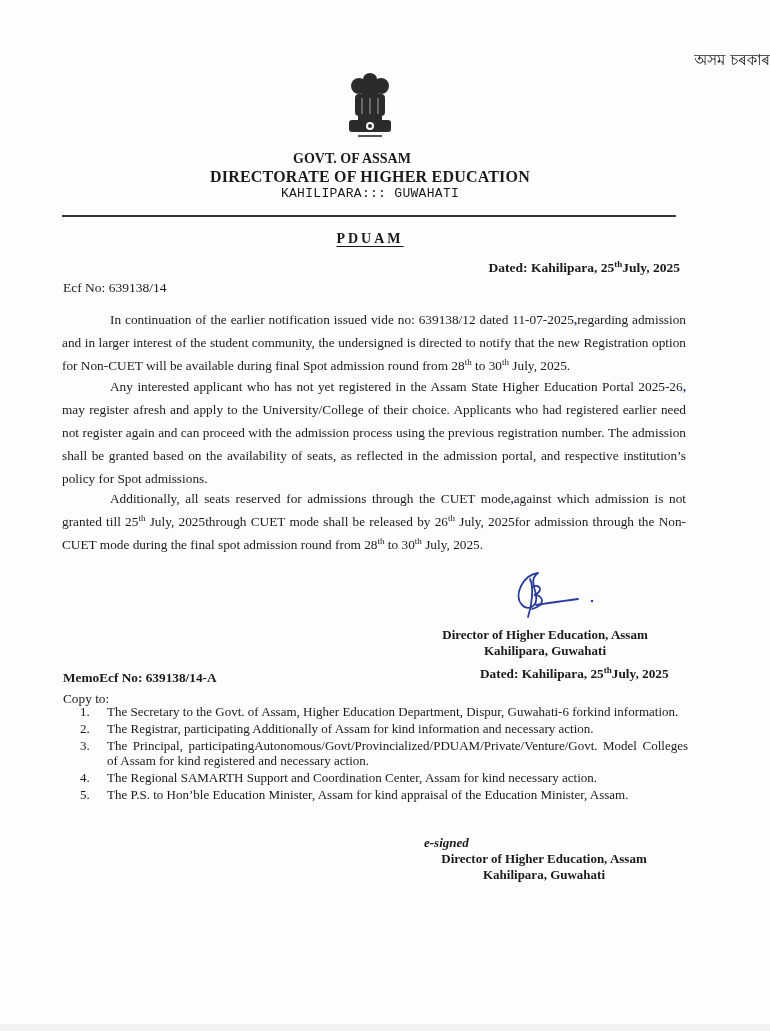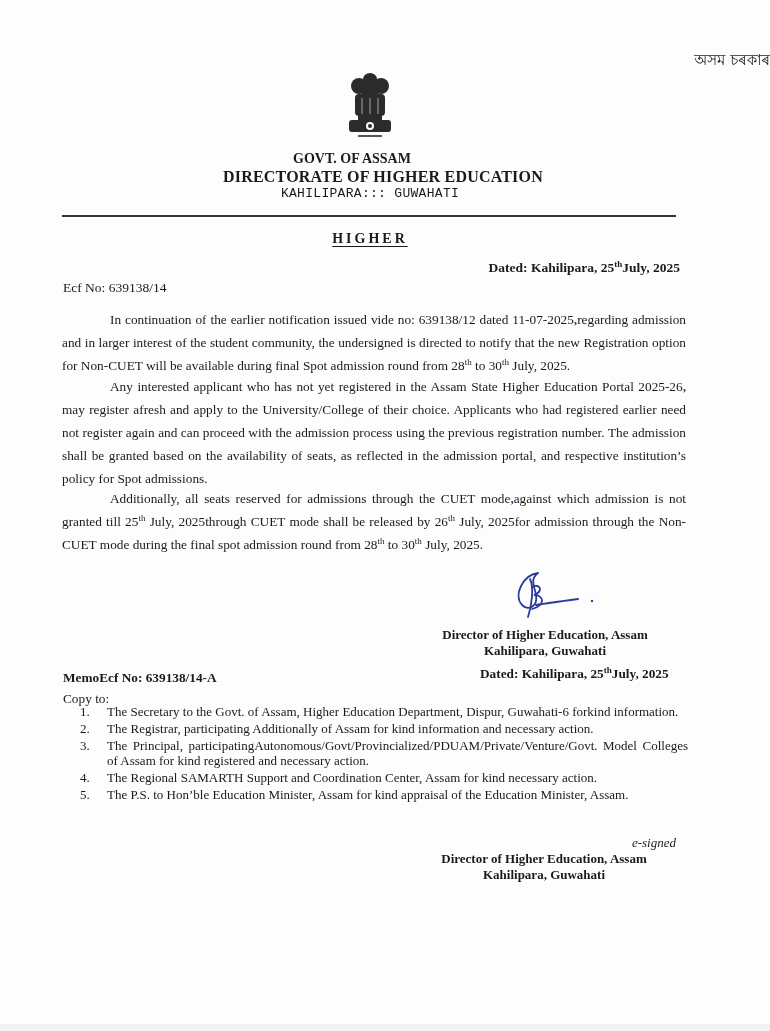--- a/index.html
+++ b/index.html
@@ -14,21 +14,21 @@
       background: #fdfdfd;
     }
     .abs { position: absolute; }
     .center { text-align: center; }
     .bengali {
       left: 0; width: 770px; top: 48px; font-size: 15px;
       font-family: "DejaVu Sans", sans-serif; color: #222; text-align: right;
     }
     .emblem { left: 344px; top: 70px; width: 52px; height: 72px; }
     .govt { left: 0; width: 704px; top: 151px; font-size: 14px; font-weight: bold; }
-    .dhe  { left: 0; width: 740px; top: 168px; font-size: 16px; font-weight: bold; letter-spacing: 0.2px; padding-left: 13px; }
+    .dhe  { left: 0; width: 740px; top: 168px; font-size: 16px; font-weight: bold; letter-spacing: 0.2px; }
     .kahi { left: 0; width: 740px; top: 186px; font-size: 13px; font-family: Liberation Mono, monospace; letter-spacing: 0.3px; }
     .rule { left: 62px; top: 215px; width: 614px; height: 1.5px; background: #333; }
     .notice { left: 0; width: 740px; top: 231px; font-size: 14px; font-weight: bold; letter-spacing: 3px; text-decoration: underline; text-underline-offset: 3px; }
     .small-sup { font-size: 9px; vertical-align: super; line-height: 0; }
     .ref { left: 63px; top: 280px; font-size: 13.5px; font-weight: normal; }
     .dated { right: 90px; top: 260px; font-size: 13.5px; font-weight: bold; }
     .body-text {
       left: 62px; width: 624px; font-size: 13.3px; line-height: 23px; text-align: justify;
     }
     .body-text p { margin: 0; text-indent: 48px; }
@@ -40,21 +40,21 @@
     .sign1 { left: 438px; width: 214px; top: 627px; font-size: 13px; font-weight: bold; text-align: center; line-height: 16px; }
     .memo { left: 63px; top: 670px; font-size: 13.3px; font-weight: bold; }
     .dated2 { left: 480px; top: 666px; font-size: 13.3px; font-weight: bold; }
     .copyto { left: 63px; top: 691px; font-size: 13.3px; }
     .list {
       left: 80px; top: 704px; width: 608px; margin: 0; padding: 0; list-style: none;
       font-size: 13px; line-height: 15px;
     }
     .list li { position: relative; padding-left: 27px; margin-bottom: 2px; text-align: justify; }
     .list li .num { position: absolute; left: 0; top: 0; }
-    .esig { left: 412px; width: 264px; top: 835px; font-size: 13px; font-weight: normal; font-style: italic; text-align: right; }
+    .esig { left: 424px; width: 264px; top: 835px; font-size: 13px; font-weight: bold; font-style: italic; text-align: left; }
     .sign2 { left: 412px; width: 264px; top: 851px; font-size: 13px; font-weight: bold; text-align: center; line-height: 16px; }
     .bottom-bar { left: 0; top: 1024px; width: 770px; height: 7px; background: #f2f2f2; }
   </style>
 </head>
 <body>
 
 <div class="page">
 
   <div class="abs center bengali">অসম চৰকাৰ</div>
 
@@ -78,21 +78,21 @@
         <line x1="34" y1="28" x2="34" y2="44"></line>
       </g>
     </svg>
   </div>
 
   <div class="abs center govt">GOVT. OF ASSAM</div>
   <div class="abs center dhe">DIRECTORATE OF HIGHER EDUCATION</div>
   <div class="abs center kahi">KAHILIPARA::: GUWAHATI</div>
   <div class="abs rule"></div>
 
-  <div class="abs center notice">HIGHER</div>
+  <div class="abs center notice">PDUAM</div>
 
   <div class="abs ref">Ecf No: 639138/14</div>
   <div class="abs dated">
     <span>Dated: Kahilipara, 25</span><span class="small-sup">th</span><span>July, 2025</span>
   </div>
 
   <div class="abs body-text p1">
     <p><span>In continuation of the earlier notification issued vide no: 639138/12 dated 11-07-2025</span><span class="blue-comma">,</span><span>regarding admission and in larger interest of the student community, the undersigned is directed to notify that the new Registration option for Non-CUET will be available during final Spot admission round from 28</span><span class="small-sup">th</span><span> to 30</span><span class="small-sup">th</span><span> July, 2025.</span></p>
   </div>
 

